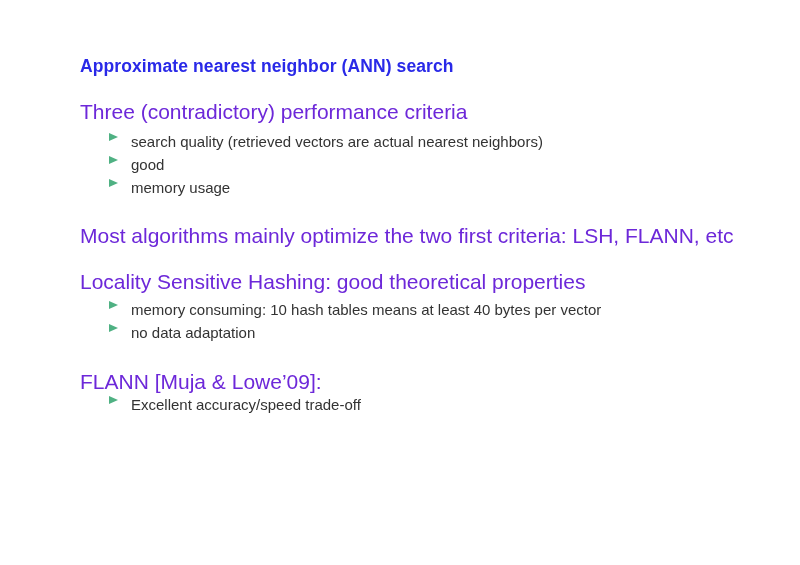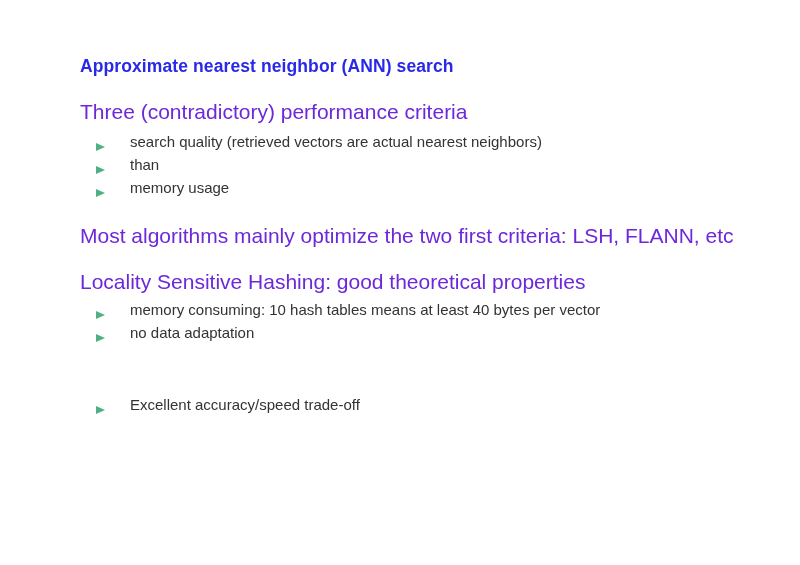--- a/index.html
+++ b/index.html
@@ -28,26 +28,25 @@
   .heading {
     position: absolute;
     left: 80px;
     font-size: 21px;
     color: #6d28d9;
     line-height: 18px;
     white-space: nowrap;
   }
   .bullet-row {
     position: absolute;
-    left: 96px;
+    left: 109px;
     display: flex;
-    align-items: flex-end;
+    align-items: flex-start;
     line-height: 18px;
     white-space: nowrap;
-    gap: 12px;
   }
   .tri {
     display: inline-block;
     width: 0;
     height: 0;
     border-left: 9px solid #4fb183;
     border-top: 4.5px solid transparent;
     border-bottom: 4.5px solid transparent;
     margin-right: 13px;
     flex: 0 0 auto;
@@ -64,37 +63,38 @@
 
   <div class="title">Approximate nearest neighbor (ANN) search</div>
 
   <div class="heading" style="top:103px">Three (contradictory) performance criteria</div>
   <div class="bullet-row" style="top:133px">
     <span class="tri"></span>
     <span class="bullet-text">search quality (retrieved vectors are actual nearest neighbors)</span>
   </div>
   <div class="bullet-row" style="top:156px">
     <span class="tri"></span>
-    <span class="bullet-text">than</span>
+    <span class="bullet-text">good</span>
   </div>
   <div class="bullet-row" style="top:179px">
     <span class="tri"></span>
     <span class="bullet-text">memory usage</span>
   </div>
 
   <div class="heading" style="top:273px">Locality Sensitive Hashing: good theoretical properties</div>
 
   <div class="heading" style="top:227px">Most algorithms mainly optimize the two first criteria: LSH, FLANN, etc</div>
   <div class="bullet-row" style="top:301px">
     <span class="tri"></span>
     <span class="bullet-text">memory consuming: 10 hash tables means at least 40 bytes per vector</span>
   </div>
   <div class="bullet-row" style="top:324px">
     <span class="tri"></span>
     <span class="bullet-text">no data adaptation</span>
   </div>
 
+  <div class="heading" style="top:373px">FLANN [Muja &amp; Lowe’09]:</div>
   <div class="bullet-row" style="top:396px">
     <span class="tri"></span>
     <span class="bullet-text">Excellent accuracy/speed trade-off</span>
   </div>
 
 </div>
 
 </body></html>

